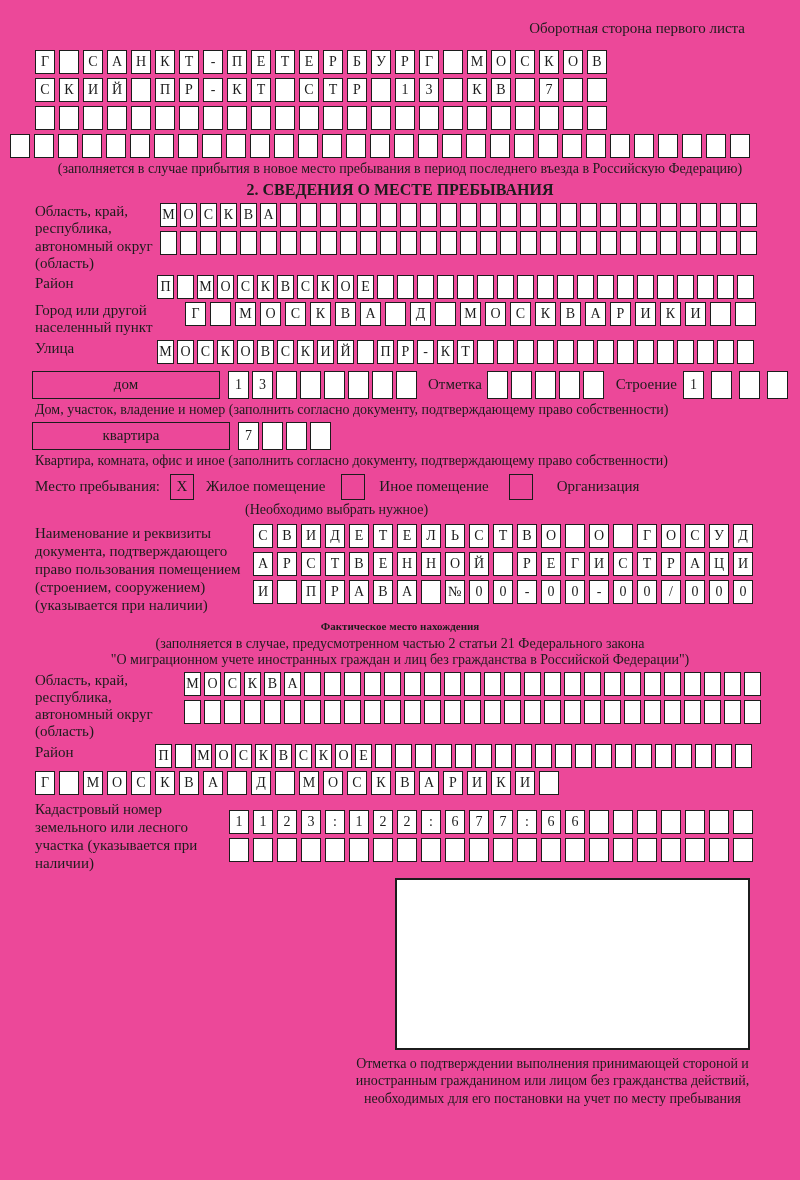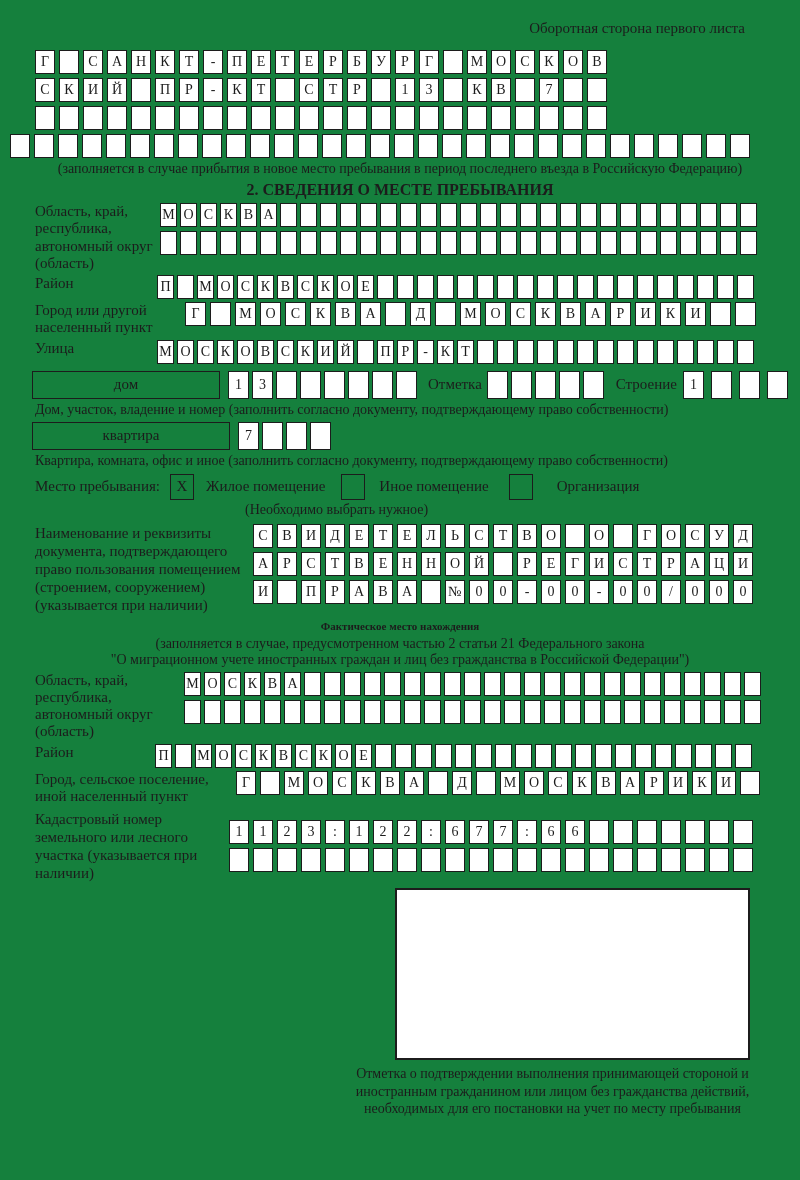--- a/index.html
+++ b/index.html
@@ -1,17 +1,17 @@
 <!DOCTYPE html>
 <html><head>
 <meta charset="utf-8">
 <style>
   html,body{margin:0;padding:0;background:#fff;}
   .page{
-    position:relative;width:800px;height:1180px;background:#15803d;color:#1c1c1c;
+    position:relative;width:800px;height:1180px;background:#ec4899;color:#1c1c1c;
     font-family:"Liberation Serif","DejaVu Serif",serif;font-size:15px;overflow:hidden;
   }
   .hdr{ text-align:right;padding:20px 55px 0 0;font-size:15px; }
   .frow{ display:flex;align-items:flex-start; }
   .lbl{ font-size:15px; }
   .cellrows{ display:flex;flex-direction:column;gap:4px; }
   .cells{ display:flex; }
   .cell{
     box-sizing:border-box;border:1.8px solid #1c1c1c;background:#fff;
     display:flex;align-items:center;justify-content:center;
@@ -572,21 +572,20 @@
         <span class="cell"></span>
         <span class="cell"></span>
         <span class="cell"></span>
         <span class="cell"></span>
         <span class="cell"></span>
         <span class="cell"></span>
       </div>
   </div>
 
   <div class="frow" style="margin:3px 0 0 35px">
-    <div class="lbl" style="flex:0 0 201px;line-height:1.15">Город, сельское поселение, иной населенный пункт</div>
     <div class="cells cells-lg">
         <span class="cell">Г</span>
         <span class="cell"></span>
         <span class="cell">М</span>
         <span class="cell">О</span>
         <span class="cell">С</span>
         <span class="cell">К</span>
         <span class="cell">В</span>
         <span class="cell">А</span>
         <span class="cell"></span>

